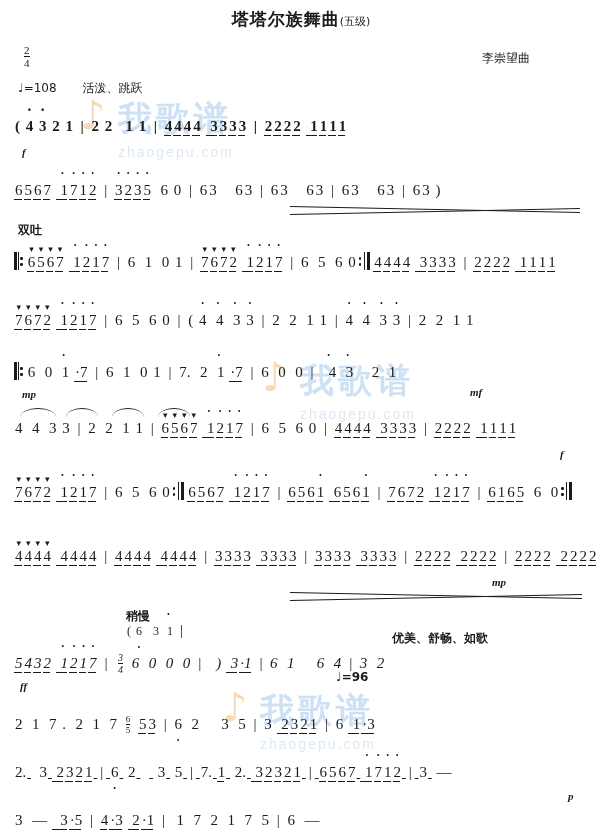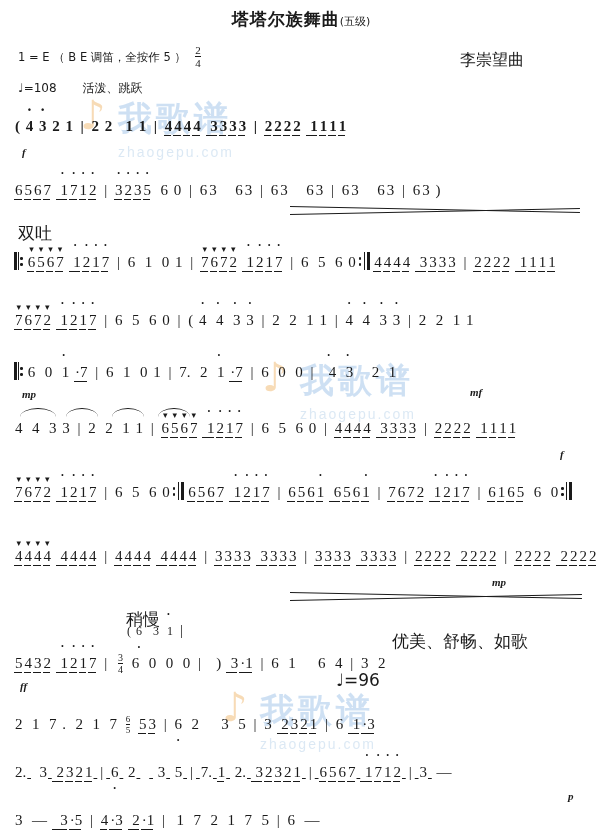--- a/index.html
+++ b/index.html
@@ -58,22 +58,22 @@
     font-size: 11px;
     margin-left: 6px;
     position: relative;
     top: -1px;
   }
   .meter .num { display: block; }
   .meter .den { display: block; border-top: 1px solid #1a1a1a; padding-top: 1px;}
   .composer {
     position: absolute;
     top: 50px;
-    right: 22px;
-    font-size: 16px;
+    right: 16px;
+    font-size: 12px;
     font-family: "DejaVu Sans", sans-serif;
     text-align: right;
   }
   .tempo-line {
     position: absolute;
     top: 80px;
     left: 18px;
     font-size: 12px;
     font-family: "DejaVu Sans", sans-serif;
   }
@@ -174,21 +174,22 @@
   .dyn {
     position: absolute;
     font-style: italic;
     font-family: "Liberation Serif", serif;
     font-size: 11px;
     font-weight: 700;
   }
   .lbl {
     position: absolute;
     font-family: "DejaVu Sans", sans-serif;
-    font-size: 17px;
+    font-size: 12px;
+    font-weight: bold;
   }
   .slur {
     position: absolute;
     border-top: 1.2px solid #1a1a1a;
     border-radius: 50%/100% 100% 0 0;
     height: 8px;
   }
   .hair {
     position: absolute;
     height: 8px;
@@ -226,21 +227,20 @@
 </head>
 <body>
 
 <div class="sheet">
 
   <div class="title">
     <span>塔塔尔族舞曲</span><span class="grade">(五级)</span>
   </div>
 
   <div class="key-line">
-    <span class="cn">1 = E （ B E 调笛，全按作 5 ）</span>
     <span class="meter">
       <span class="num">2</span>
       <span class="den">4</span>
     </span>
   </div>
 
   <div class="composer">李崇望曲</div>
 
   <div class="tempo-line">
     <span class="note-sym">♩=108</span>
@@ -478,21 +478,21 @@
   <div class="lbl" style="left:392px; top:630px;">优美、舒畅、如歌</div>
 
   <div class="row" style="top:622px; left:126px; font-size:12px;">
     <span class="nt" style="font-size:12px;">(</span>
     <span class="nt dot-lo" style="font-size:12px;">6</span>
     <span class="nt" style="font-size:12px;">&nbsp;&nbsp;3</span>
     <span class="nt dot-hi" style="font-size:12px;">&nbsp;1</span>
     <span class="bar">|</span>
   </div>
 
-  <div class="row" style="top:654px;">
+  <div class="row" style="top:654px;font-style:italic;">
     <span class="nt u2">5</span><span class="nt u2">4</span><span class="nt u2">3</span><span class="nt u2">2</span>
     <span class="nt u2 dot-hi">&nbsp;1</span><span class="nt u2 dot-hi">2</span><span class="nt u2 dot-hi">1</span><span class="nt u2 dot-hi">7</span>
     <span class="bar">|</span>
     <span class="meter" style="font-size:10px; margin:0 4px;">
       <span class="num">3</span>
       <span class="den">4</span>
     </span>
     <span class="nt">6</span>
     <span class="nt">&nbsp;0</span>
     <span class="nt">&nbsp;0</span>

